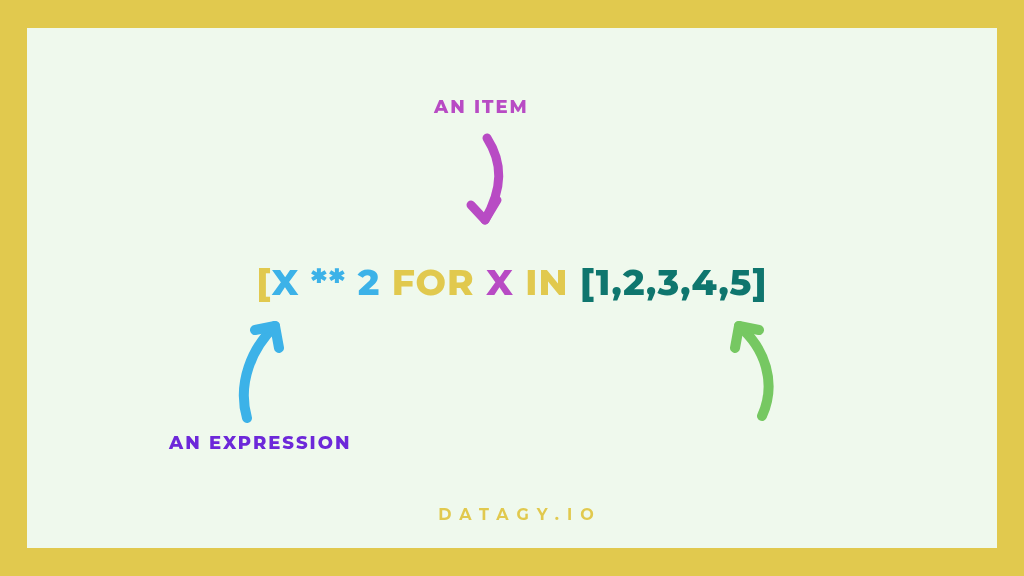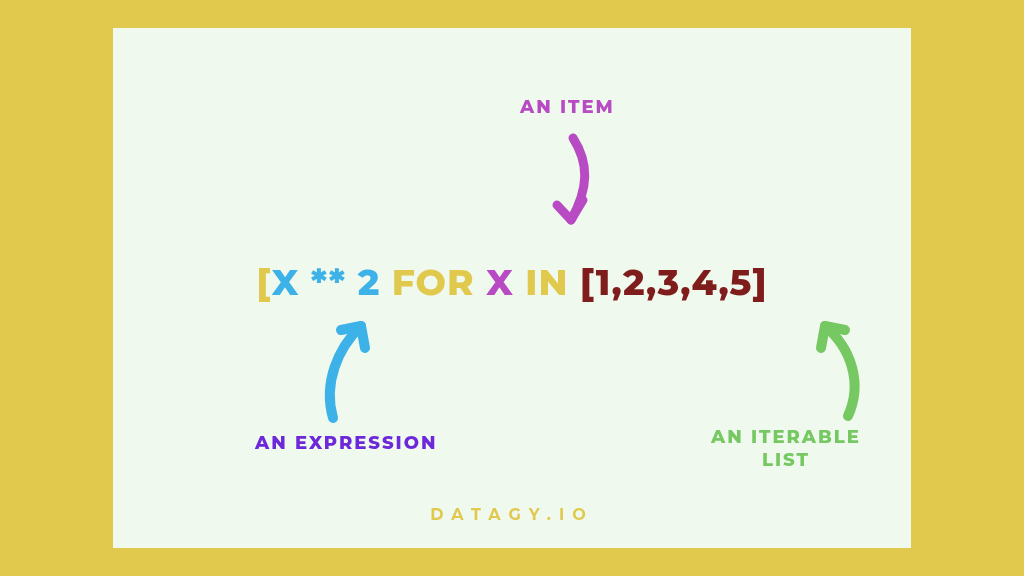--- a/index.html
+++ b/index.html
@@ -6,56 +6,56 @@
   body {
     width: 1024px;
     height: 576px;
     background: #e1c94e;
     font-family: 'Montserrat', 'Helvetica Neue', Arial, sans-serif;
     display: flex;
     align-items: center;
     justify-content: center;
   }
   .inner {
-    width: 798px;
+    width: 970px;
     height: 520px;
     background: #eff9ed;
     position: relative;
   }
   .code-line {
     position: absolute;
     top: 232px;
     left: 0;
     width: 100%;
     text-align: center;
     font-weight: 800;
     font-size: 36px;
     letter-spacing: 1px;
     white-space: nowrap;
   }
   .code-line span { display: inline; }
   .c-blue   { color: #3cb2e8; }
   .c-yellow { color: #e1c94e; }
   .c-purple { color: #b84bc4; }
-  .c-green  { color: #7f1d1d; }
+  .c-green  { color: #0f766e; }
   .label {
     position: absolute;
     font-weight: 800;
     font-size: 18px;
     letter-spacing: 2px;
     text-align: center;
   }
   .label-item      { color: #b84bc4; top: 68px;  left: 407px; }
   .label-expr      { color: #6d28d9; top: 404px; left: 142px; }
   .label-iter      { color: #76c862; top: 398px; left: 598px; line-height: 1.3; }
   .arrow { position: absolute; }
   .footer {
     position: absolute;
     bottom: 24px;
-    left: 0;
+    left: 8px;
     width: 100%;
     text-align: center;
     color: #e1c94e;
     font-weight: 700;
     font-size: 16px;
     letter-spacing: 8px;
   }
 </style>
 </head>
 <body>
@@ -77,17 +77,16 @@
     <path d="M20 110 C 10 75, 25 40, 48 18" stroke="#3cb2e8" stroke-width="10" fill="none" stroke-linecap="round"></path>
     <path d="M48 18 L28 22 M48 18 L52 40" stroke="#3cb2e8" stroke-width="10" fill="none" stroke-linecap="round"></path>
   </svg>
 
   <svg class="arrow" style="left:680px; top:280px;" width="80" height="120" viewBox="0 0 80 120">
     <path d="M55 108 C 70 75, 58 40, 32 18" stroke="#76c862" stroke-width="10" fill="none" stroke-linecap="round"></path>
     <path d="M32 18 L52 22 M32 18 L28 40" stroke="#76c862" stroke-width="10" fill="none" stroke-linecap="round"></path>
   </svg>
 
   <div class="label label-expr">AN EXPRESSION</div>
-  <div class="label label-iter">AN ITERABLE<br>LIST</div>
 
   <div class="footer">DATAGY.IO</div>
 
 </div>
 
 </body></html>

